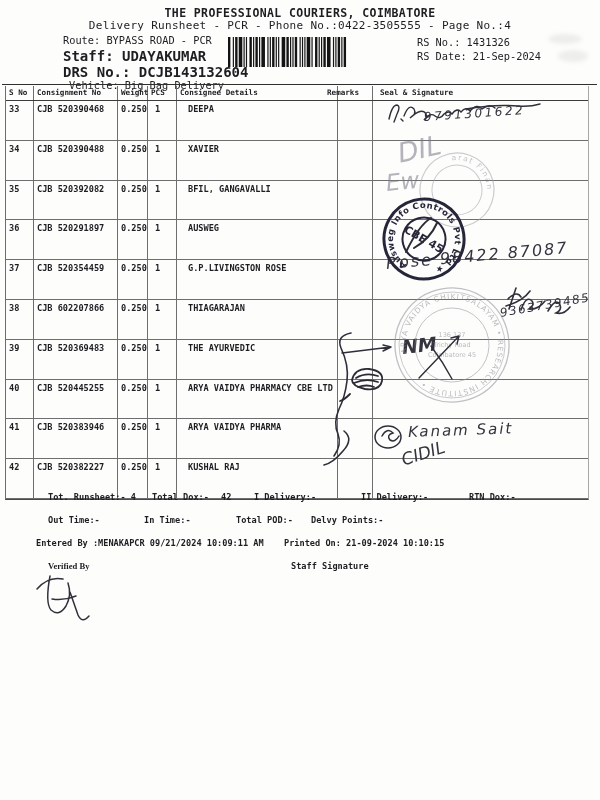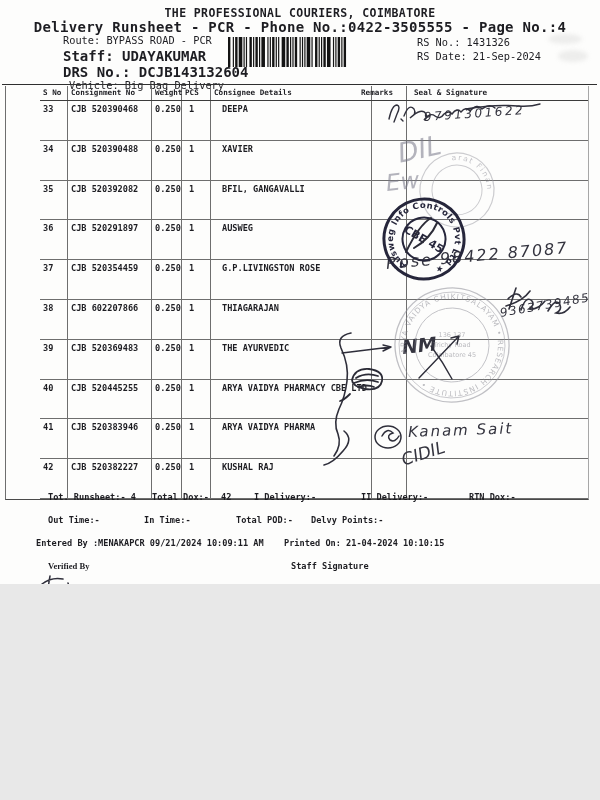--- a/index.html
+++ b/index.html
@@ -1,28 +1,28 @@
 <!DOCTYPE html>
 <html><head>
 <meta charset="utf-8">
 <style>
   html,body{margin:0;padding:0;background:#e8e8e8;}
-  .page{position:relative;width:600px;height:584px;background:#fdfdfc;overflow:hidden;
+  .page{position:relative;width:600px;height:800px;background:#fdfdfc;overflow:hidden;
         font-family:"DejaVu Sans Mono",monospace;color:#1d1d22;}
   .abs{position:absolute;white-space:nowrap;}
   .b{font-weight:bold;}
   .title{font-size:11.5px;font-weight:bold;letter-spacing:.4px;}
-  .subtitle{font-size:14px;font-weight:bold;letter-spacing:.3px;}
+  .subtitle{font-size:11px;font-weight:normal;letter-spacing:.3px;}
   .meta{font-size:10.3px;margin-left:48px;}
   .meta.b{font-size:14px;}
   
   .tbl{position:absolute;left:5px;top:86px;width:582px;
        border-left:1px solid #6e6e6e;border-right:1px solid #a7a7a7;border-bottom:1.5px solid #4a4a4a;}
   .topline{position:absolute;left:2px;top:84px;width:595px;height:0;border-top:1.8px solid #2f2f2f;}
-  .trow{display:grid;grid-template-columns:28px 84px 30px 29px 161px 35px 1fr;margin-left:34px;}
+  .trow{display:grid;grid-template-columns:28px 84px 30px 29px 161px 35px 1fr;}
   .trow>div{border-right:1px solid #6e6e6e;overflow:visible;}
   .trow>div:last-child{border-right:none;}
   .thead{height:14px;border-bottom:1.4px solid #3c3c3c;}
   .thead>div{font-size:7.6px;font-weight:bold;padding:2px 0 0 3px;}
   .thead .hdr-remarks span{position:relative;left:-14px;}
   .drow{height:38.8px;border-bottom:1px solid #6e6e6e;}
   .drow>div{font-size:8.6px;font-weight:bold;padding:3px 0 0 3px;}
   .drow .c-sno{padding-left:3px;}
   .drow .c-wt{padding-left:3px;}
   .drow .c-pcs{padding-left:7px;}
@@ -205,21 +205,21 @@
   <div class="abs foot" style="left:218px;top:492px;">I Delivery:-</div>
   <div class="abs foot" style="left:325px;top:492px;">II Delivery:-</div>
   <div class="abs foot" style="left:433px;top:492px;">RTN Dox:-</div>
 
   <div class="abs foot" style="left:12px;top:515px;">Out Time:-</div>
   <div class="abs foot" style="left:108px;top:515px;">In Time:-</div>
   <div class="abs foot" style="left:200px;top:515px;">Total POD:-</div>
   <div class="abs foot" style="left:275px;top:515px;">Delvy Points:-</div>
 
   <div class="abs foot" style="left:0;top:538px;">Entered By :MENAKAPCR 09/21/2024 10:09:11 AM</div>
-  <div class="abs foot" style="left:248px;top:538px;">Printed On: 21-04-2024 10:10:15</div>
+  <div class="abs foot" style="left:248px;top:538px;">Printed On: 21-09-2024 10:10:15</div>
 
   <div class="abs foot" style="left:12px;top:561px;font-family:Liberation Serif, serif;">Verified By</div>
   <div class="abs foot" style="left:255px;top:561px;">Staff Signature</div>
 
   <div class="hw" style="left:424px;top:110px;font-size:12px;letter-spacing:2.5px;transform:rotate(-4deg);">9791301622</div>
   <div class="hw light" style="left:398px;top:138px;font-size:27px;transform:rotate(-12deg);">DIL</div>
   <div class="hw light" style="left:386px;top:170px;font-size:23px;transform:rotate(-6deg);">Ew</div>
   <div class="hw" style="left:386px;top:254px;font-size:16px;letter-spacing:2px;transform:rotate(-5deg);">Rose 98422 87087</div>
   <div class="hw" style="left:500px;top:306px;font-size:12px;letter-spacing:1.5px;transform:rotate(-10deg);">9363739485</div>
   <div class="hw" style="left:402px;top:336px;font-size:19px;font-weight:bold;transform:rotate(-6deg);">NM</div>

